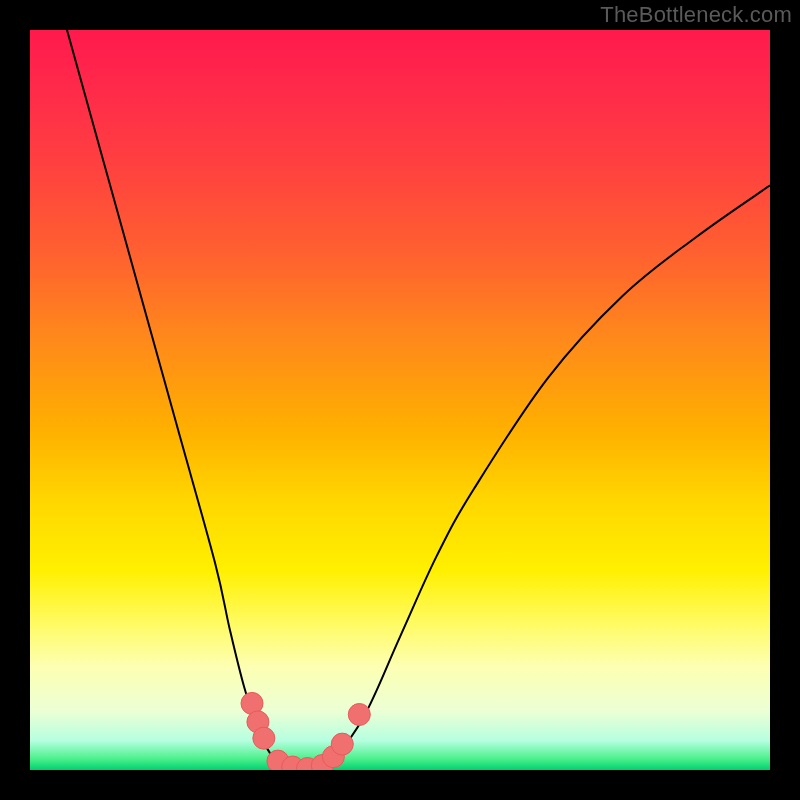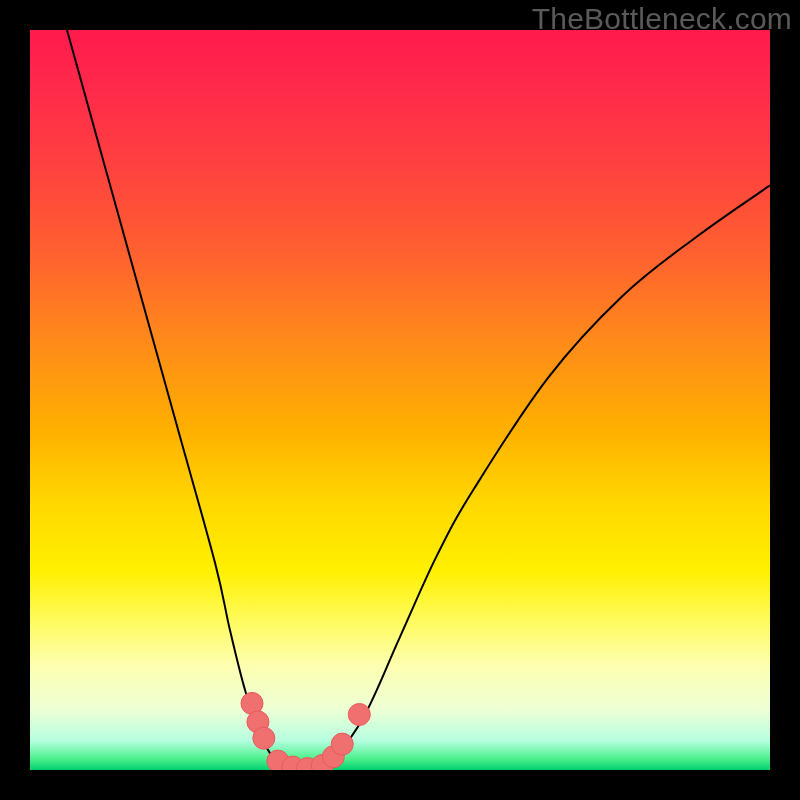--- a/index.html
+++ b/index.html
@@ -38,21 +38,21 @@
       #b6ffe0 96%,
       #4cf08c 98.5%,
       #00d070 100%
     );
   }
   .watermark {
     position: absolute;
     top: 2px;
     right: 8px;
     color: #5a5a5a;
-    font-size: 30px;
+    font-size: 22px;
     font-weight: 500;
     letter-spacing: 0.2px;
     z-index: 5;
     margin-left: 27px;
   }
   svg.curves {
     position: absolute;
     inset: 0;
     width: 100%;
     height: 100%;

